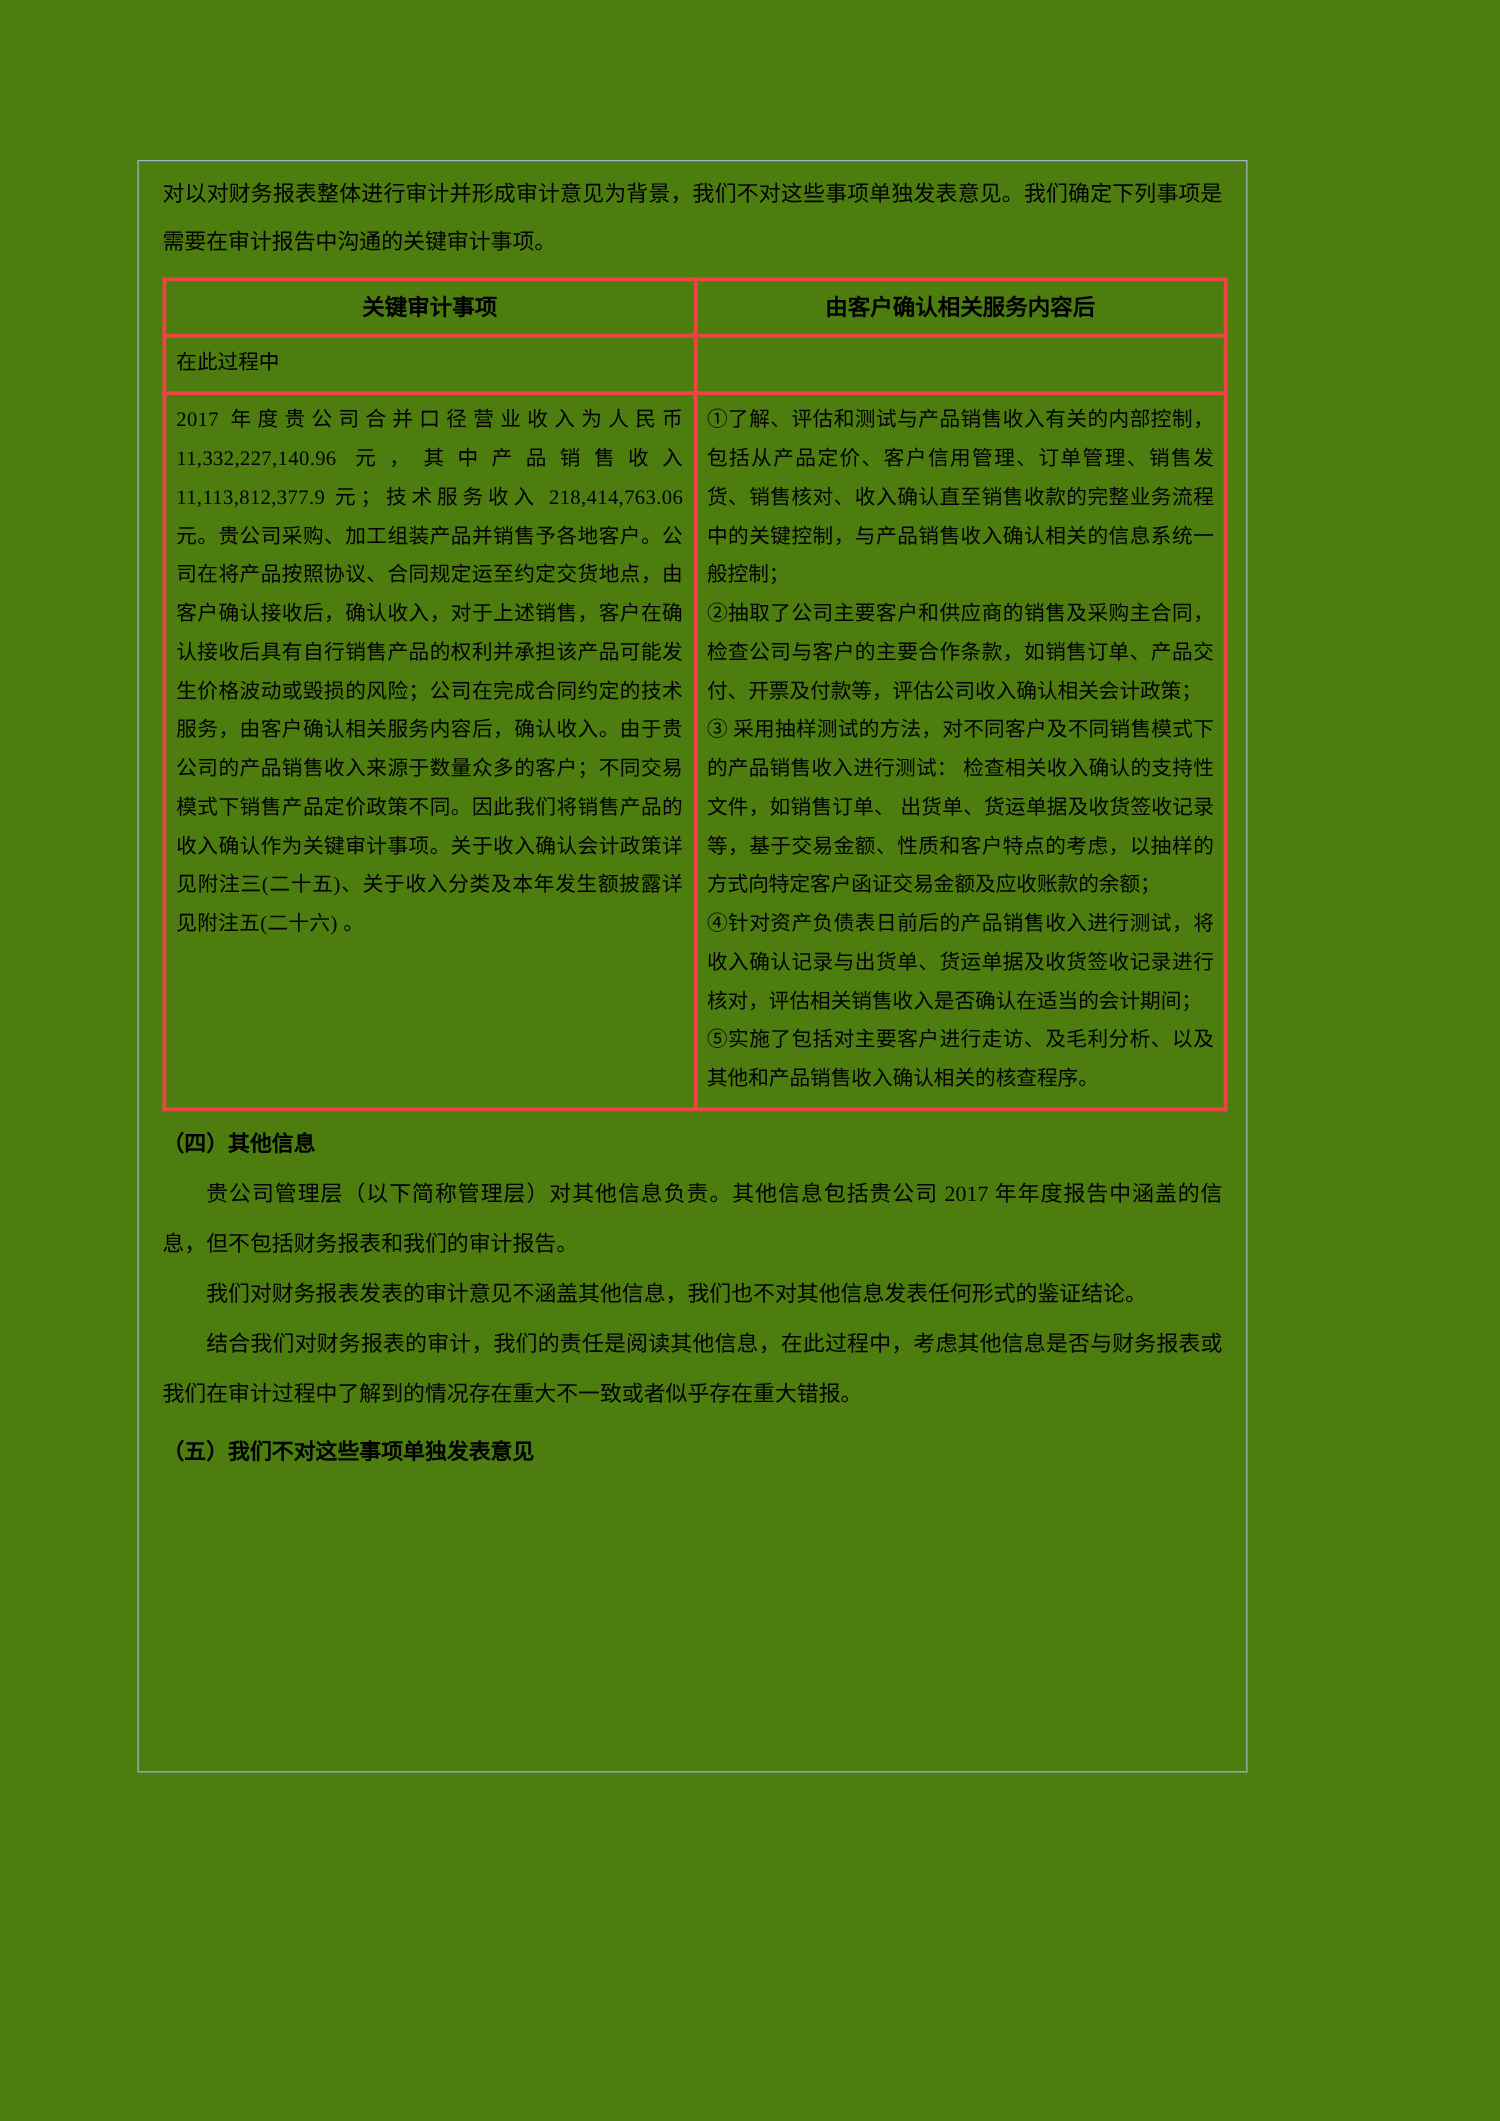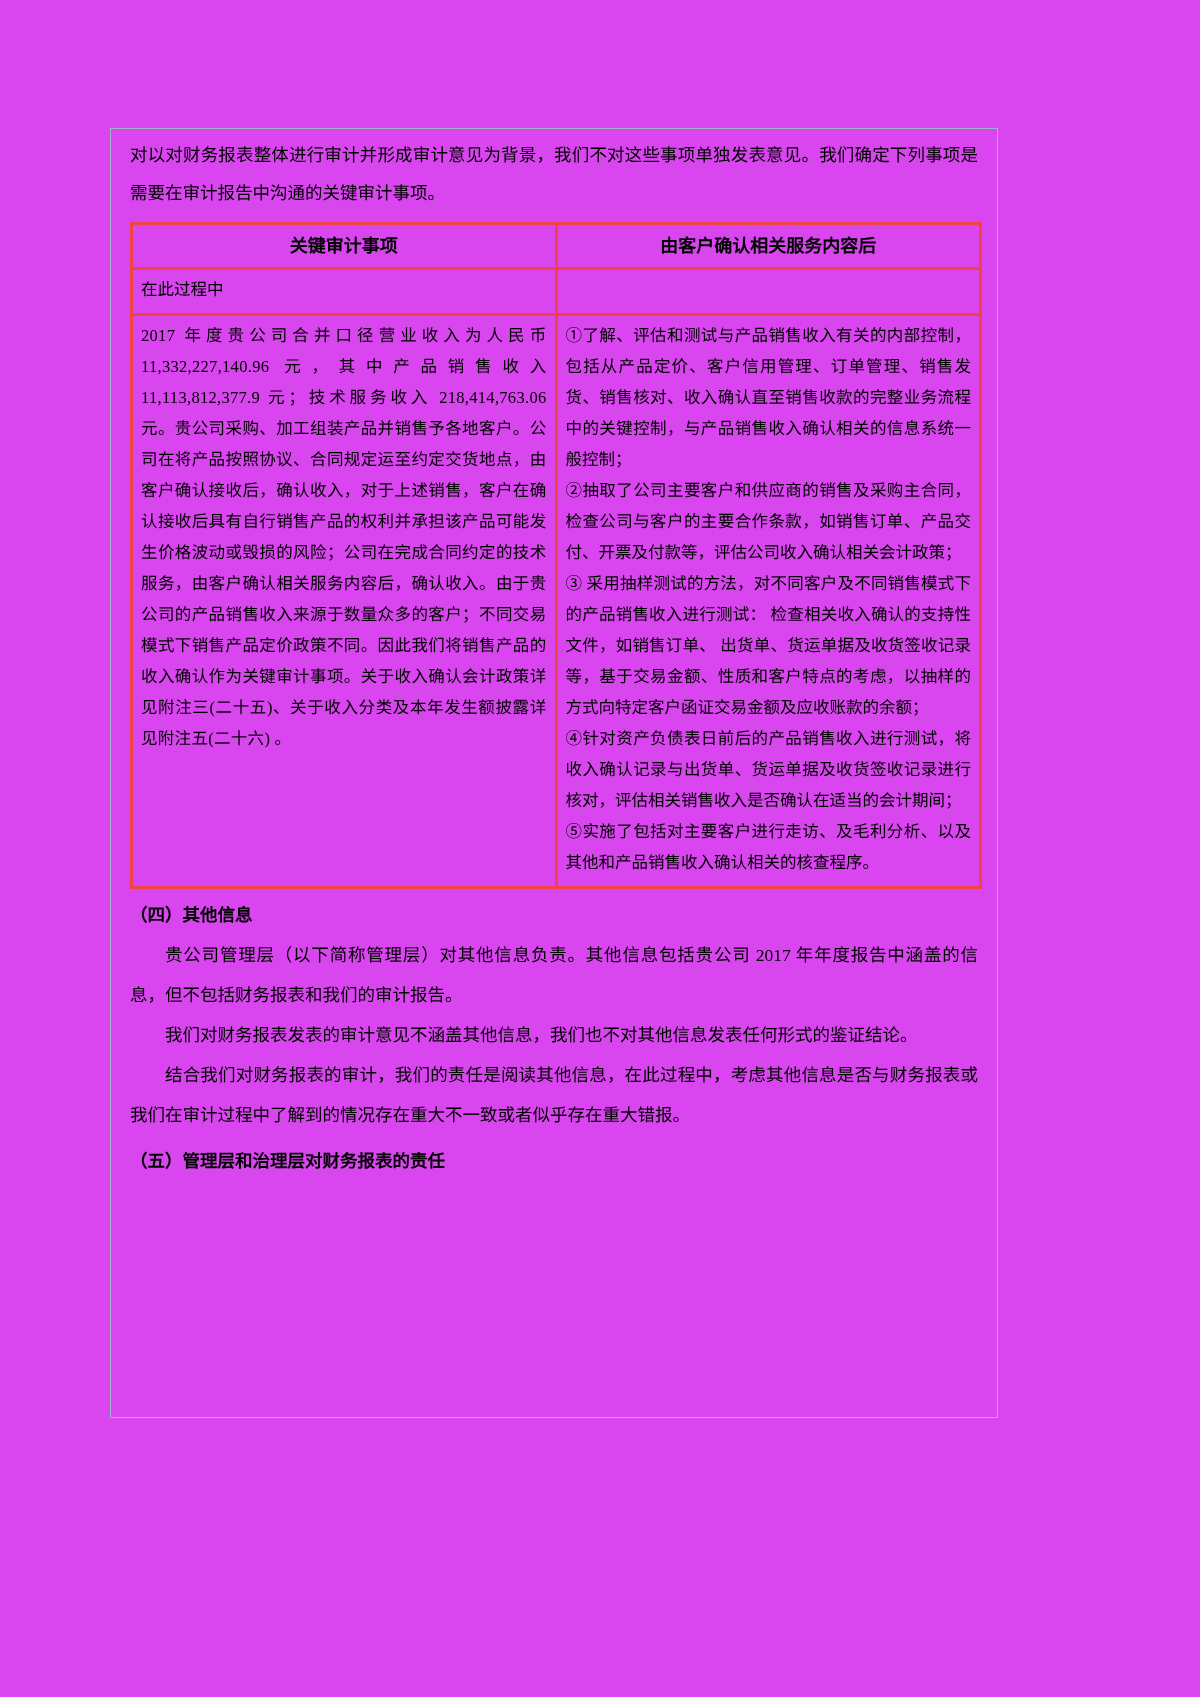--- a/index.html
+++ b/index.html
@@ -4,21 +4,21 @@
 <style>
   html, body {
     margin: 0;
     padding: 0;
     background: #ffffff;
   }
   .page {
     position: relative;
     width: 1200px;
     height: 1697px;
-    background: #d946ef;
+    background: #4d7c0f;
     font-family: "Liberation Serif", "DejaVu Serif", serif;
     color: #000000;
     box-sizing: border-box;
   }
   .doc-frame {
     position: absolute;
     left: 110px;
     top: 128px;
     width: 888px;
     height: 1290px;
@@ -139,17 +139,17 @@
     </table>
 
     <div class="body-block">
       <p class="section-head">（四）其他信息</p>
       <p class="para indent">贵公司管理层（以下简称管理层）对其他信息负责。其他信息包括贵公司 2017 年年度报告中涵盖的信息，但不包括财务报表和我们的审计报告。</p>
       <p class="para indent">我们对财务报表发表的审计意见不涵盖其他信息，我们也不对其他信息发表任何形式的鉴证结论。</p>
       <p class="para indent">结合我们对财务报表的审计，我们的责任是阅读其他信息，在此过程中，考虑其他信息是否与财务报表或我们在审计过程中了解到的情况存在重大不一致或者似乎存在重大错报。</p>
     </div>
 
     <div class="body-block">
-      <p class="section-head">（五）管理层和治理层对财务报表的责任</p>
+      <p class="section-head">（五）我们不对这些事项单独发表意见</p>
     </div>
 
   </div>
 </div>
 
 </body></html>

